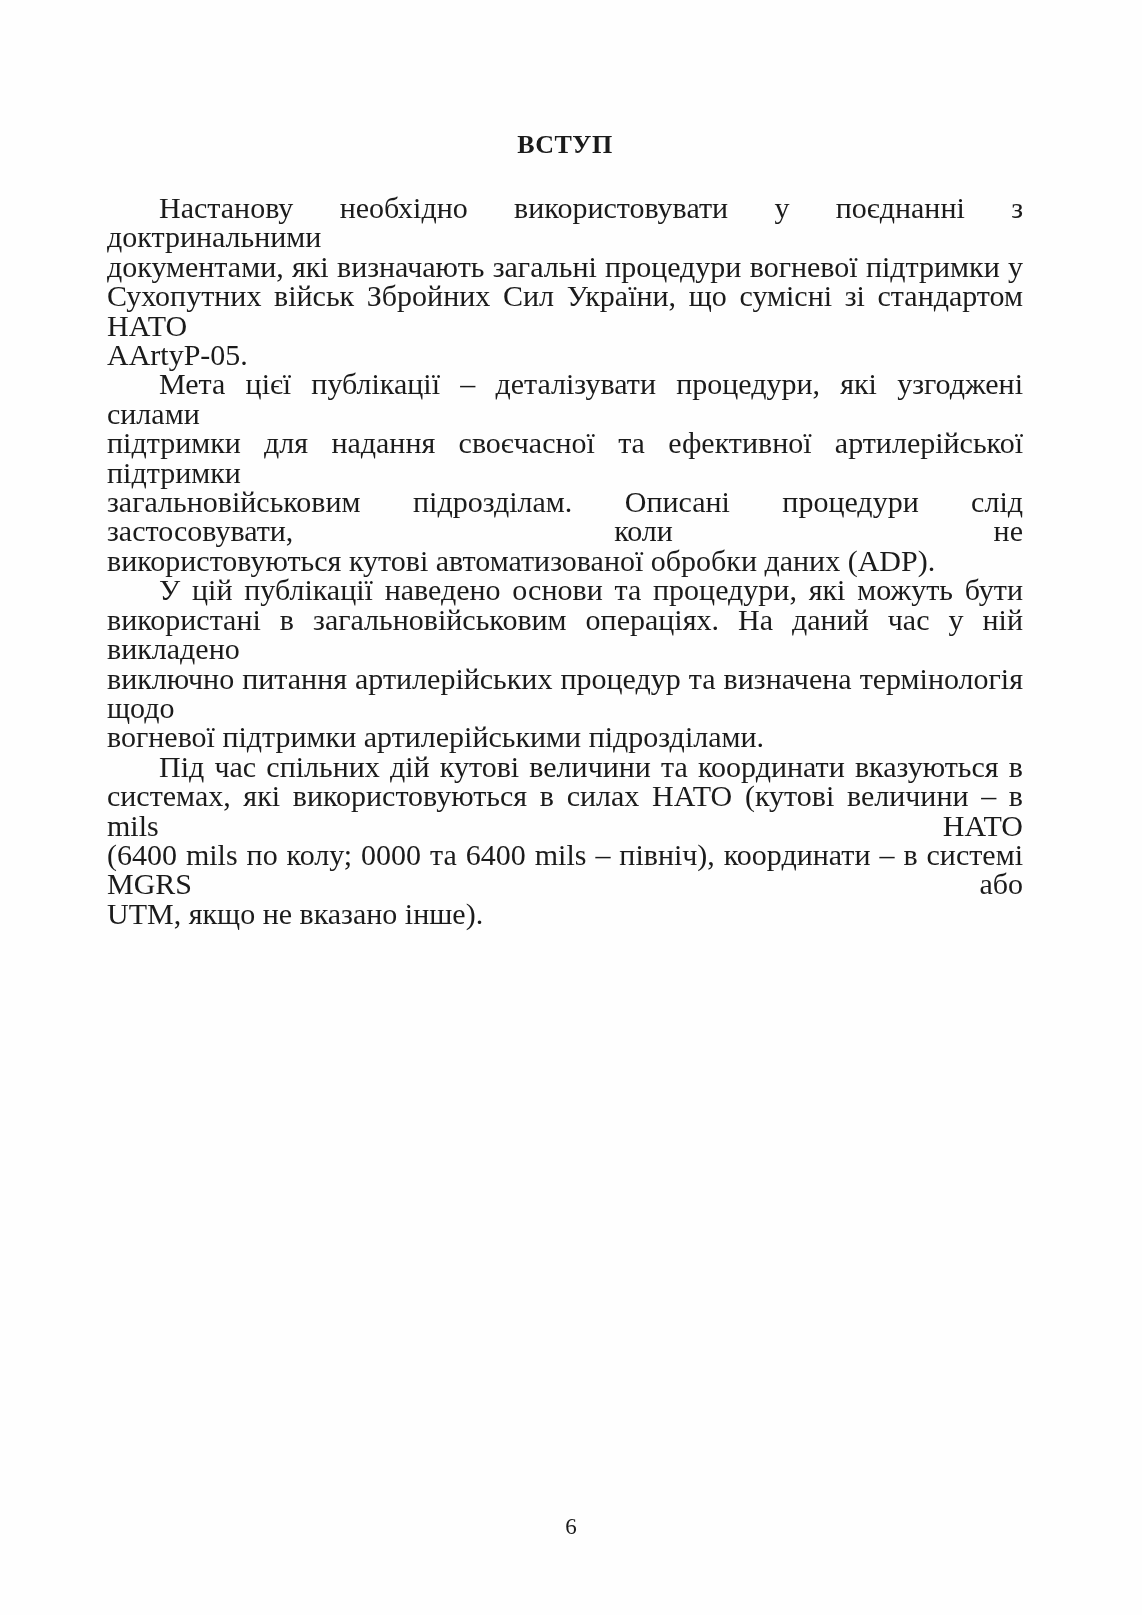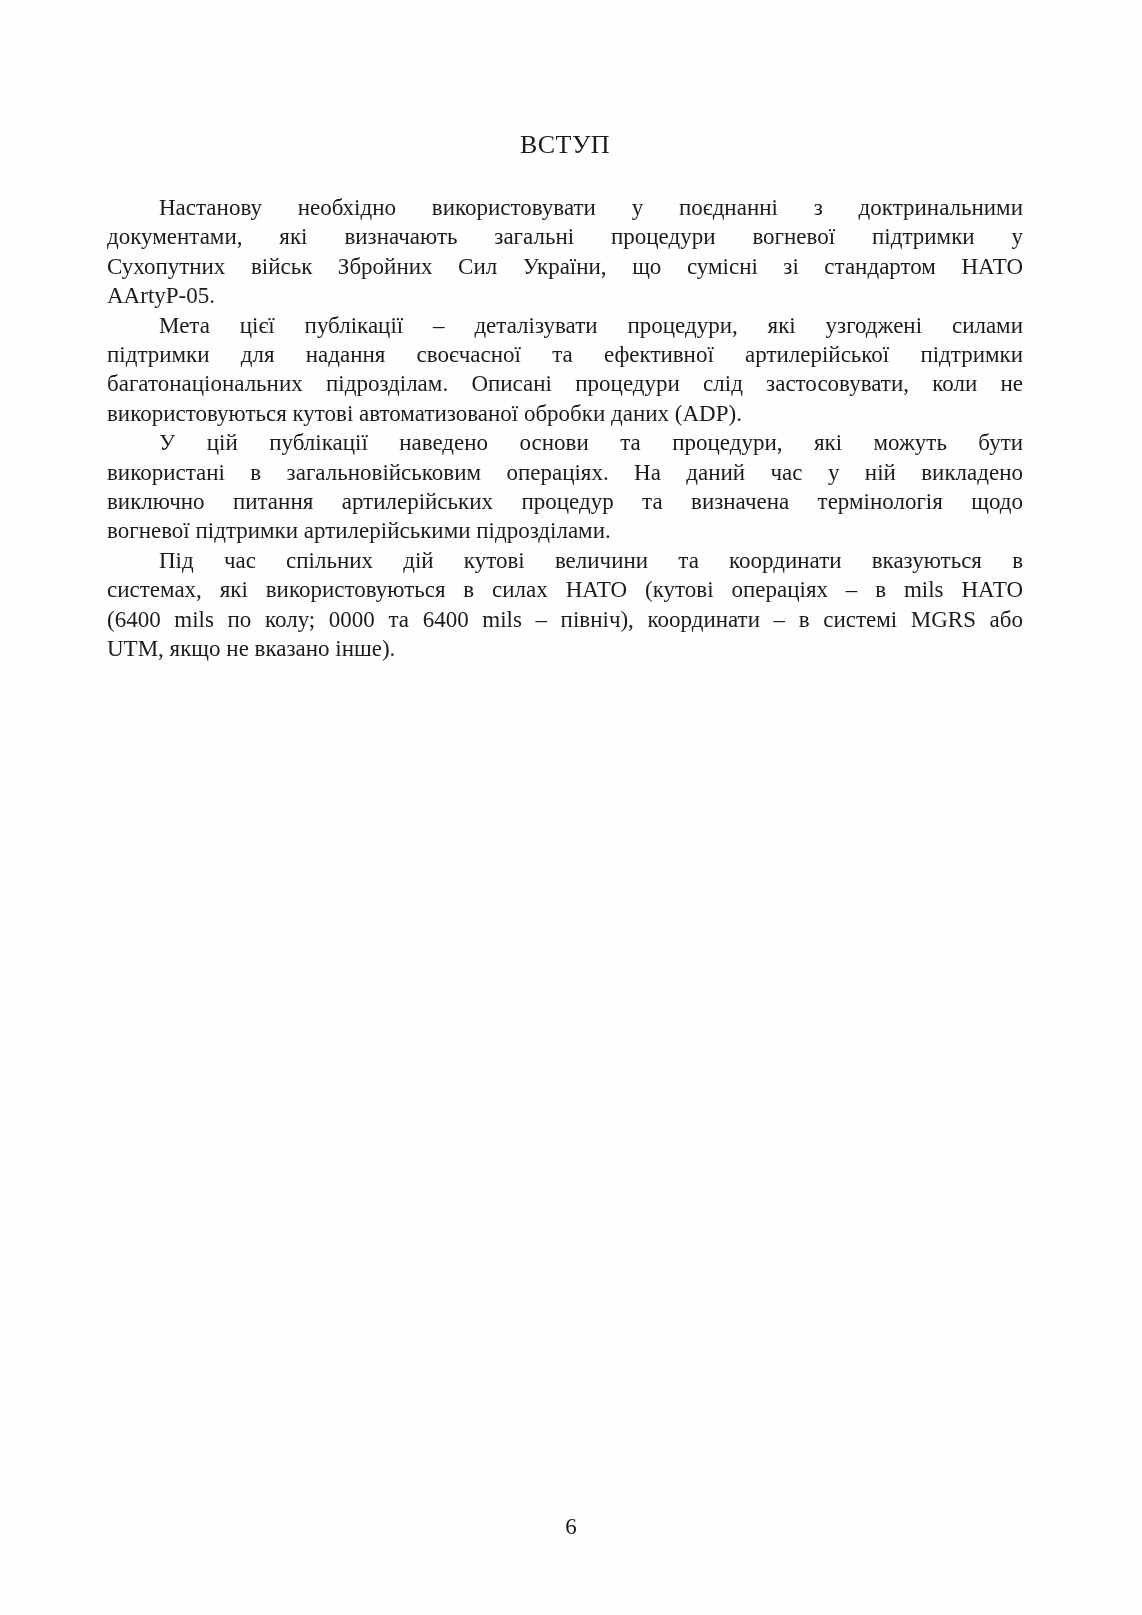--- a/index.html
+++ b/index.html
@@ -19,30 +19,30 @@
   }
   .content {
     position: absolute;
     left: 107px;
     top: 130px;
     width: 916px;
   }
   .doc-title {
     font-size: 26px;
     line-height: 30px;
-    font-weight: normal;
+    font-weight: bold;
     text-align: center;
     margin: 0 0 33px 0;
     letter-spacing: 0.5px;
   }
   .para {
     margin: 0;
   }
   .line {
-    font-size: 23px;
+    font-size: 30px;
     line-height: 29.4px;
     white-space: normal;
     text-align: justify;
     -moz-text-align-last: justify;
     text-align-last: justify;
   }
   .line.indent {
     text-indent: 52px;
   }
   .line.last {
@@ -70,34 +70,34 @@
     <div class="para">
       <div class="line indent">Настанову необхідно використовувати у поєднанні з доктринальними</div>
       <div class="line">документами, які визначають загальні процедури вогневої підтримки у</div>
       <div class="line">Сухопутних військ Збройних Сил України, що сумісні зі стандартом НАТО</div>
       <div class="line last">AArtyP-05.</div>
     </div>
 
     <div class="para">
       <div class="line indent">Мета цієї публікації – деталізувати процедури, які узгоджені силами</div>
       <div class="line">підтримки для надання своєчасної та ефективної артилерійської підтримки</div>
-      <div class="line">багатонаціональних підрозділам. Описані процедури слід застосовувати, коли не</div>
+      <div class="line">загальновійськовим підрозділам. Описані процедури слід застосовувати, коли не</div>
       <div class="line last">використовуються кутові автоматизованої обробки даних (ADP).</div>
     </div>
 
     <div class="para">
       <div class="line indent">У цій публікації наведено основи та процедури, які можуть бути</div>
       <div class="line">використані в загальновійськовим операціях. На даний час у ній викладено</div>
       <div class="line">виключно питання артилерійських процедур та визначена термінологія щодо</div>
       <div class="line last">вогневої підтримки артилерійськими підрозділами.</div>
     </div>
 
     <div class="para">
       <div class="line indent">Під час спільних дій кутові величини та координати вказуються в</div>
-      <div class="line">системах, які використовуються в силах НАТО (кутові операціях – в mils НАТО</div>
+      <div class="line">системах, які використовуються в силах НАТО (кутові величини – в mils НАТО</div>
       <div class="line">(6400 mils по колу; 0000 та 6400 mils – північ), координати – в системі MGRS або</div>
       <div class="line last">UTM, якщо не вказано інше).</div>
     </div>
 
   </div>
 
   <div class="page-number">6</div>
 </div>
 
 </body></html>

